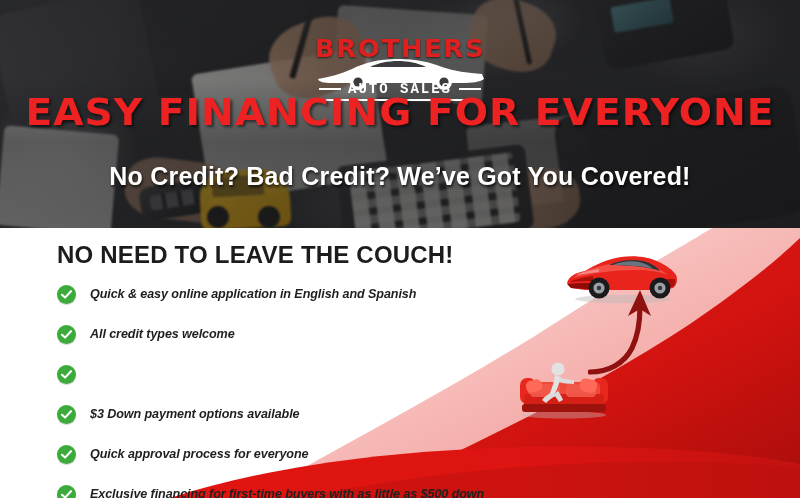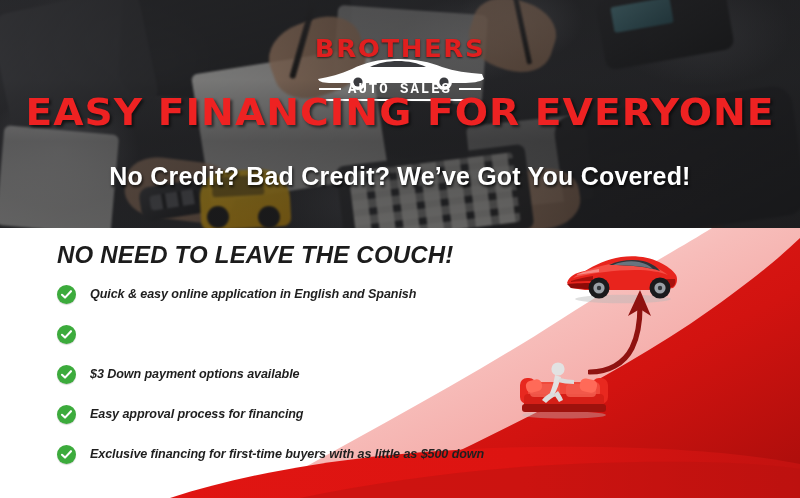--- a/index.html
+++ b/index.html
@@ -65,21 +65,21 @@
   .headline{position:absolute;left:0;right:0;top:93px;text-align:center;color:#ee2222;
     font-family:"DejaVu Sans",sans-serif;font-weight:bold;font-size:38px;letter-spacing:1px;
     line-height:1;transform:scaleX(1.03);text-shadow:2px 2px 3px rgba(0,0,0,.55);white-space:nowrap;}
   .subhead{position:absolute;left:0;right:0;top:135px;text-align:center;color:#fff;
     font-family:"Liberation Sans",sans-serif;font-weight:bold;font-size:25px;letter-spacing:.2px;
     text-shadow:1px 2px 3px rgba(0,0,0,.75);white-space:nowrap;margin-top:27px;}
 
   
   .body{position:absolute;left:0;top:228px;width:800px;height:270px;background:#fff;overflow:hidden;}
   .swoosh{position:absolute;left:0;top:0;width:800px;height:270px;}
-  .body-title{position:absolute;left:57px;top:13px;font-size:24px;font-weight:bold;font-style:italic;
+  .body-title{position:absolute;left:57px;top:13px;font-size:24px;font-weight:bold;
     color:#1c1c1c;letter-spacing:.2px;font-family:"Liberation Sans",sans-serif;white-space:nowrap;}
   .bullets{position:absolute;left:57px;top:50px;width:470px;}
   .bullet{display:flex;align-items:center;height:32px;margin-bottom:8px;font-style:italic;}
   .chk{flex:0 0 auto;width:19px;height:19px;border-radius:50%;background:#3cab3c;position:relative;margin-right:14px;
     box-shadow:0 1px 1px rgba(0,0,0,.18);}
   .chk svg{position:absolute;left:3px;top:3px;}
   .bullet-text{font-size:12.6px;font-weight:bold;color:#1f1f1f;white-space:nowrap;letter-spacing:-.1px;}
 
   .car-img{position:absolute;left:563px;top:243px;width:118px;height:62px;}
   .couch-img{position:absolute;left:518px;top:358px;width:92px;height:62px;}
@@ -179,36 +179,44 @@
             </svg>
         </span>
         <span class="bullet-text">Quick &amp; easy online application in English and Spanish</span>
       </div>
       <div class="bullet">
         <span class="chk">
           <svg width="13" height="13" viewBox="0 0 13 13">
               <path d="M2 6.8 L5 9.6 L11 3.2" stroke="#fff" stroke-width="2.1" fill="none" stroke-linecap="round" stroke-linejoin="round"></path>
             </svg>
         </span>
+        <span class="bullet-text">All credit types welcome</span>
+      </div>
+      <div class="bullet">
+        <span class="chk">
+          <svg width="13" height="13" viewBox="0 0 13 13">
+              <path d="M2 6.8 L5 9.6 L11 3.2" stroke="#fff" stroke-width="2.1" fill="none" stroke-linecap="round" stroke-linejoin="round"></path>
+            </svg>
+        </span>
       </div>
       <div class="bullet">
         <span class="chk">
           <svg width="13" height="13" viewBox="0 0 13 13">
               <path d="M2 6.8 L5 9.6 L11 3.2" stroke="#fff" stroke-width="2.1" fill="none" stroke-linecap="round" stroke-linejoin="round"></path>
             </svg>
         </span>
         <span class="bullet-text">$3 Down payment options available</span>
       </div>
       <div class="bullet">
         <span class="chk">
           <svg width="13" height="13" viewBox="0 0 13 13">
               <path d="M2 6.8 L5 9.6 L11 3.2" stroke="#fff" stroke-width="2.1" fill="none" stroke-linecap="round" stroke-linejoin="round"></path>
             </svg>
         </span>
-        <span class="bullet-text">Easy approval process for financing</span>
+        <span class="bullet-text">Quick approval process for everyone</span>
       </div>
       <div class="bullet">
         <span class="chk">
           <svg width="13" height="13" viewBox="0 0 13 13">
               <path d="M2 6.8 L5 9.6 L11 3.2" stroke="#fff" stroke-width="2.1" fill="none" stroke-linecap="round" stroke-linejoin="round"></path>
             </svg>
         </span>
         <span class="bullet-text">Exclusive financing for first-time buyers with as little as $500 down</span>
       </div>
     </div>

